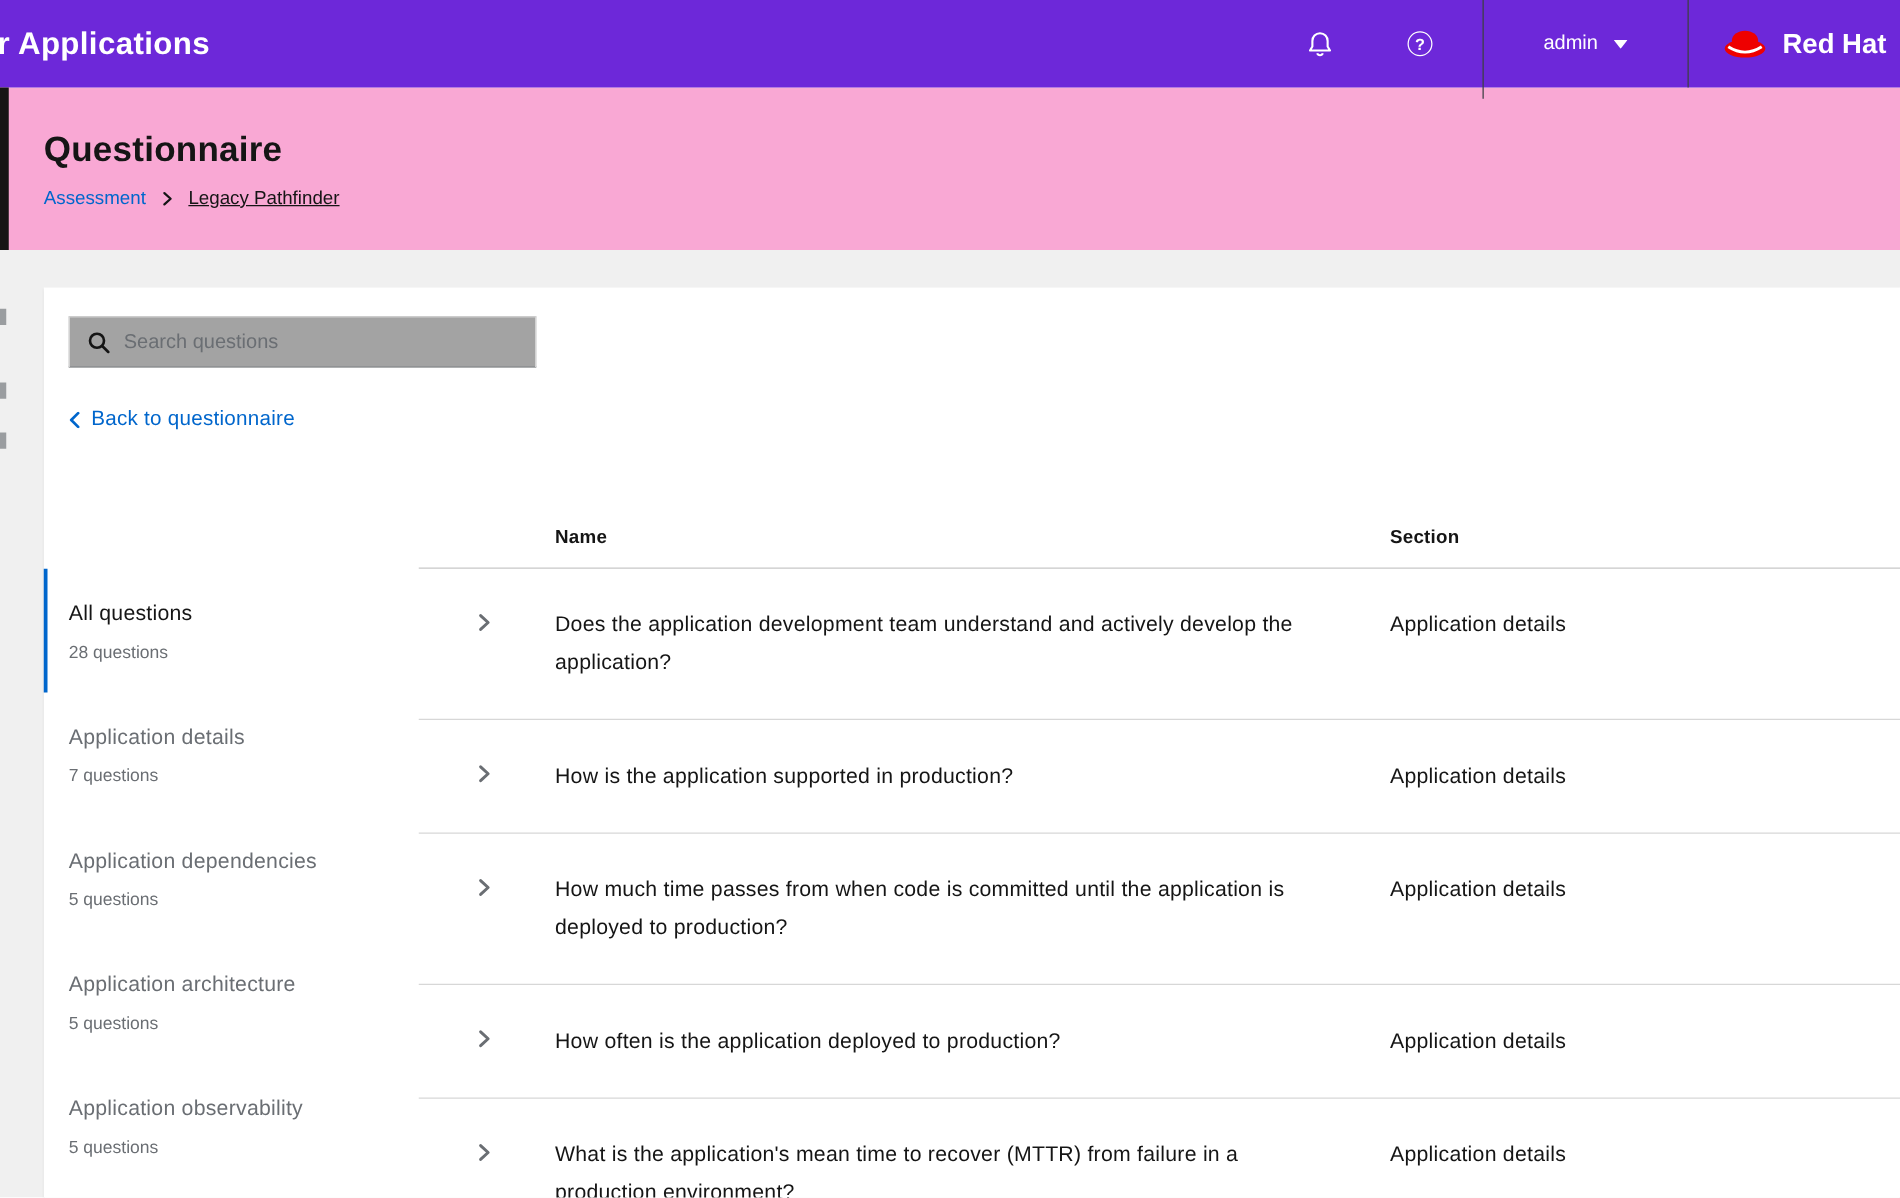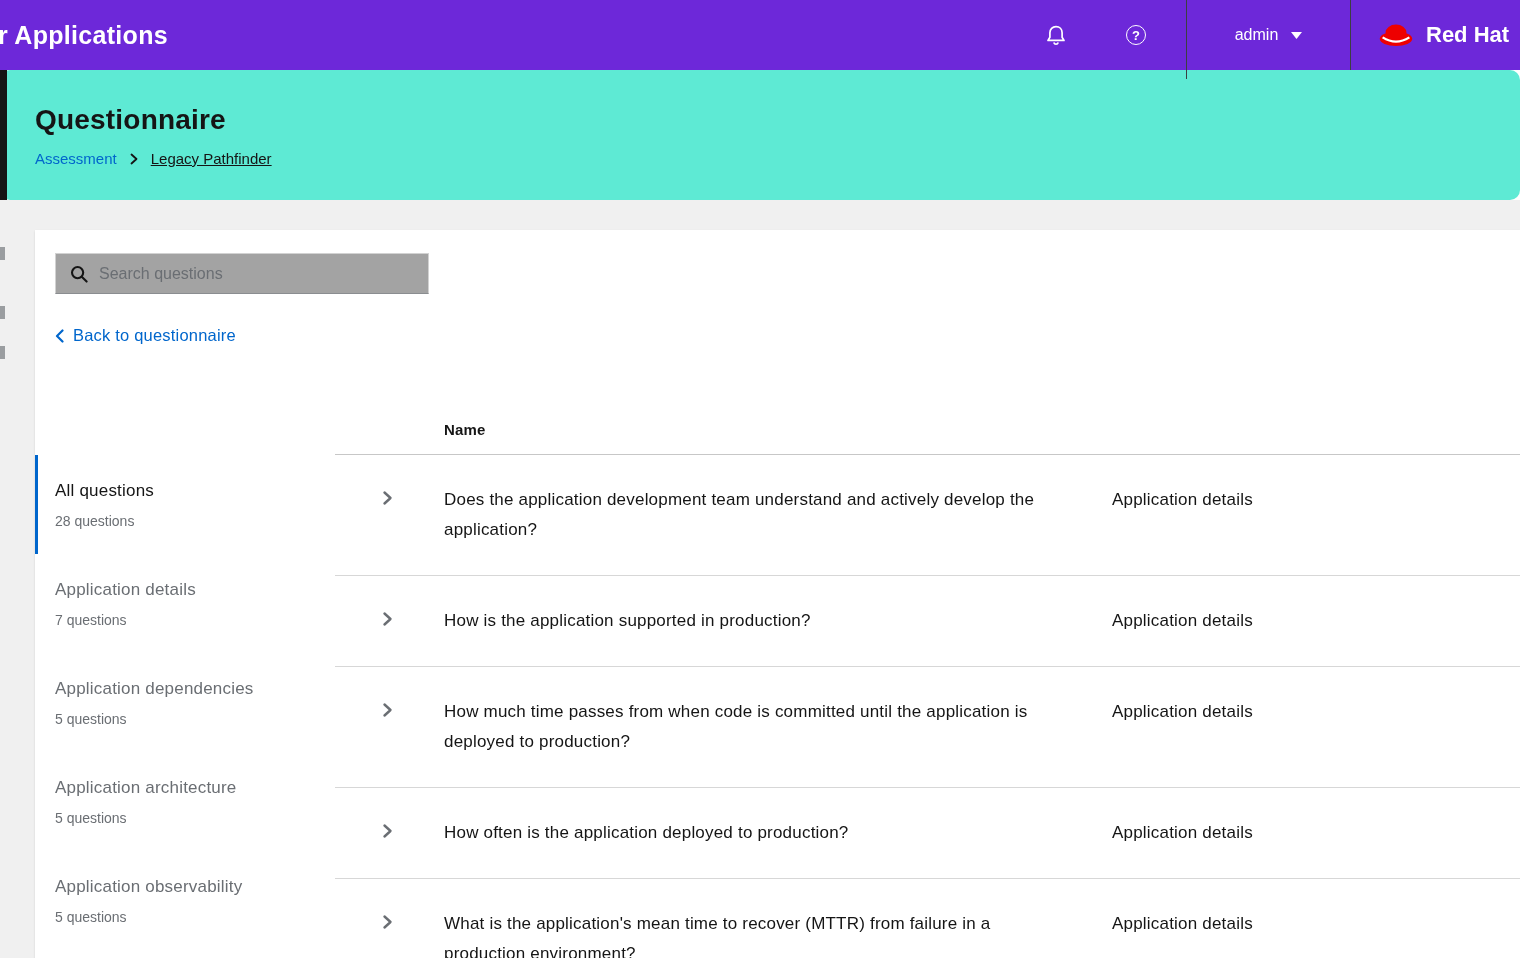--- a/index.html
+++ b/index.html
@@ -21,21 +21,21 @@
     border-left:1px solid #3c3f42; font-size:16px; cursor:pointer; }
   .m-brand { width:170px; height:70px; display:flex; align-items:center; gap:9px;
     border-left:1px solid #3c3f42; padding-left:24px; }
   .brand-text { font-size:22px; font-weight:700; white-space:nowrap; }
 
   
   .strip-dark { position:absolute; left:0; top:70px; width:7px; height:130px; background:#151515; z-index:11; }
   .edge-mark { position:absolute; left:0; width:5px; height:13px; background:#9a9da0; z-index:5; }
 
   
-  .page-head { position:absolute; top:70px; left:0; right:0; height:130px; background:#5eead4; padding:34px 0 0 35px;border-radius:10px; }
+  .page-head { position:absolute; top:70px; left:0; right:0; height:130px; background:#f9a8d4; padding:34px 0 0 35px; }
   .page-title { font-size:28px; font-weight:600; letter-spacing:.2px; }
   .breadcrumb { display:flex; align-items:center; margin-top:14px; font-size:15px; }
   .bc-link { color:#0066cc; text-decoration:none; cursor:pointer; }
   .bc-sep { margin:0 13px; display:flex; align-items:center; }
   .bc-current { color:#151515;text-decoration:underline; }
 
   
   .main { position:absolute; top:200px; left:0; right:0; bottom:0; background:#f0f0f0; }
   .card { position:absolute; left:35px; top:30px; width:1485px; height:745px; background:#fff;
     box-shadow:0 1px 2px rgba(3,3,3,.12); }
@@ -178,20 +178,21 @@
   <div class="tab-item">
     <div class="tab-label">Application observability</div>
     <div class="tab-count">5 questions</div>
   </div>
 </div>
 
       <div class="table-col">
         <div class="thead">
           <div class="cell-expand"></div>
           <div class="cell-name th">Name</div>
+          <div class="cell-section th">Section</div>
         </div>
         <div id="rows-body">
   <div class="trow">
     <div class="cell-expand">
       <button class="expand-btn">
         <span style="display:flex">
           <svg width="11" height="16" viewBox="0 0 11 16" fill="none" stroke="#6a6e73" stroke-width="2.4" stroke-linecap="round" stroke-linejoin="round">
                       <polyline points="2.5,2.5 8.5,8 2.5,13.5"></polyline>
                     </svg>
         </span>

